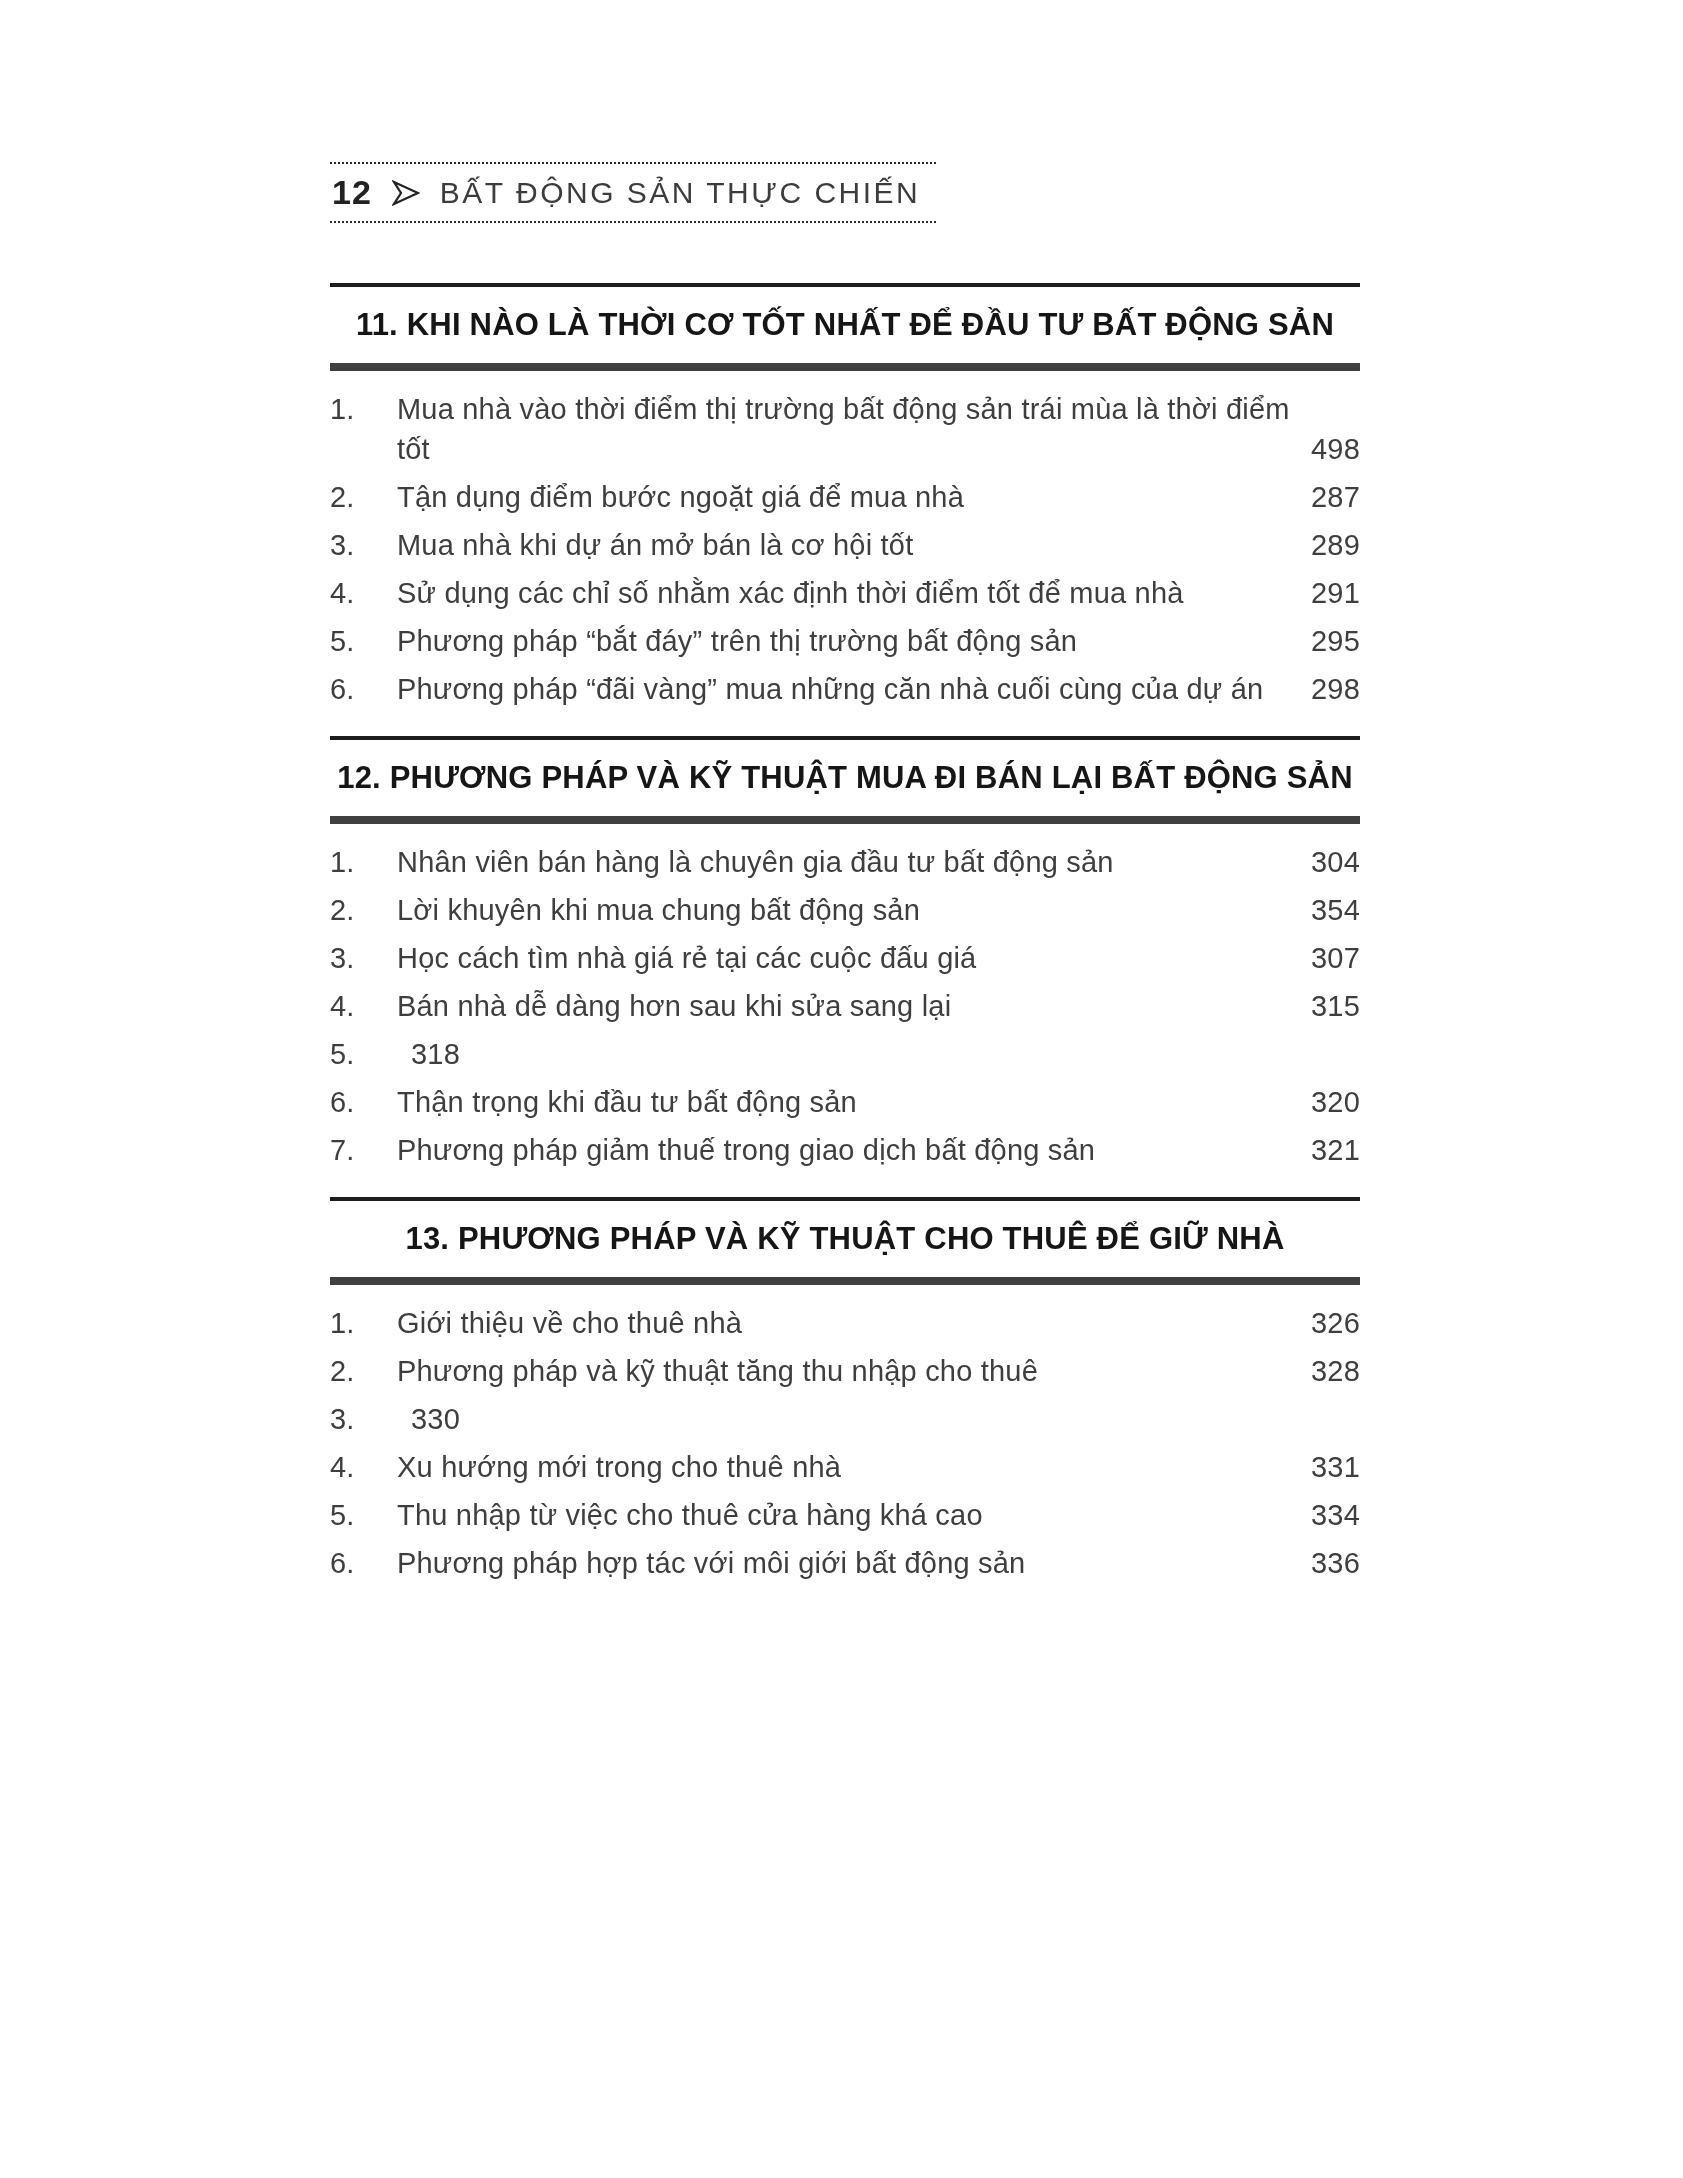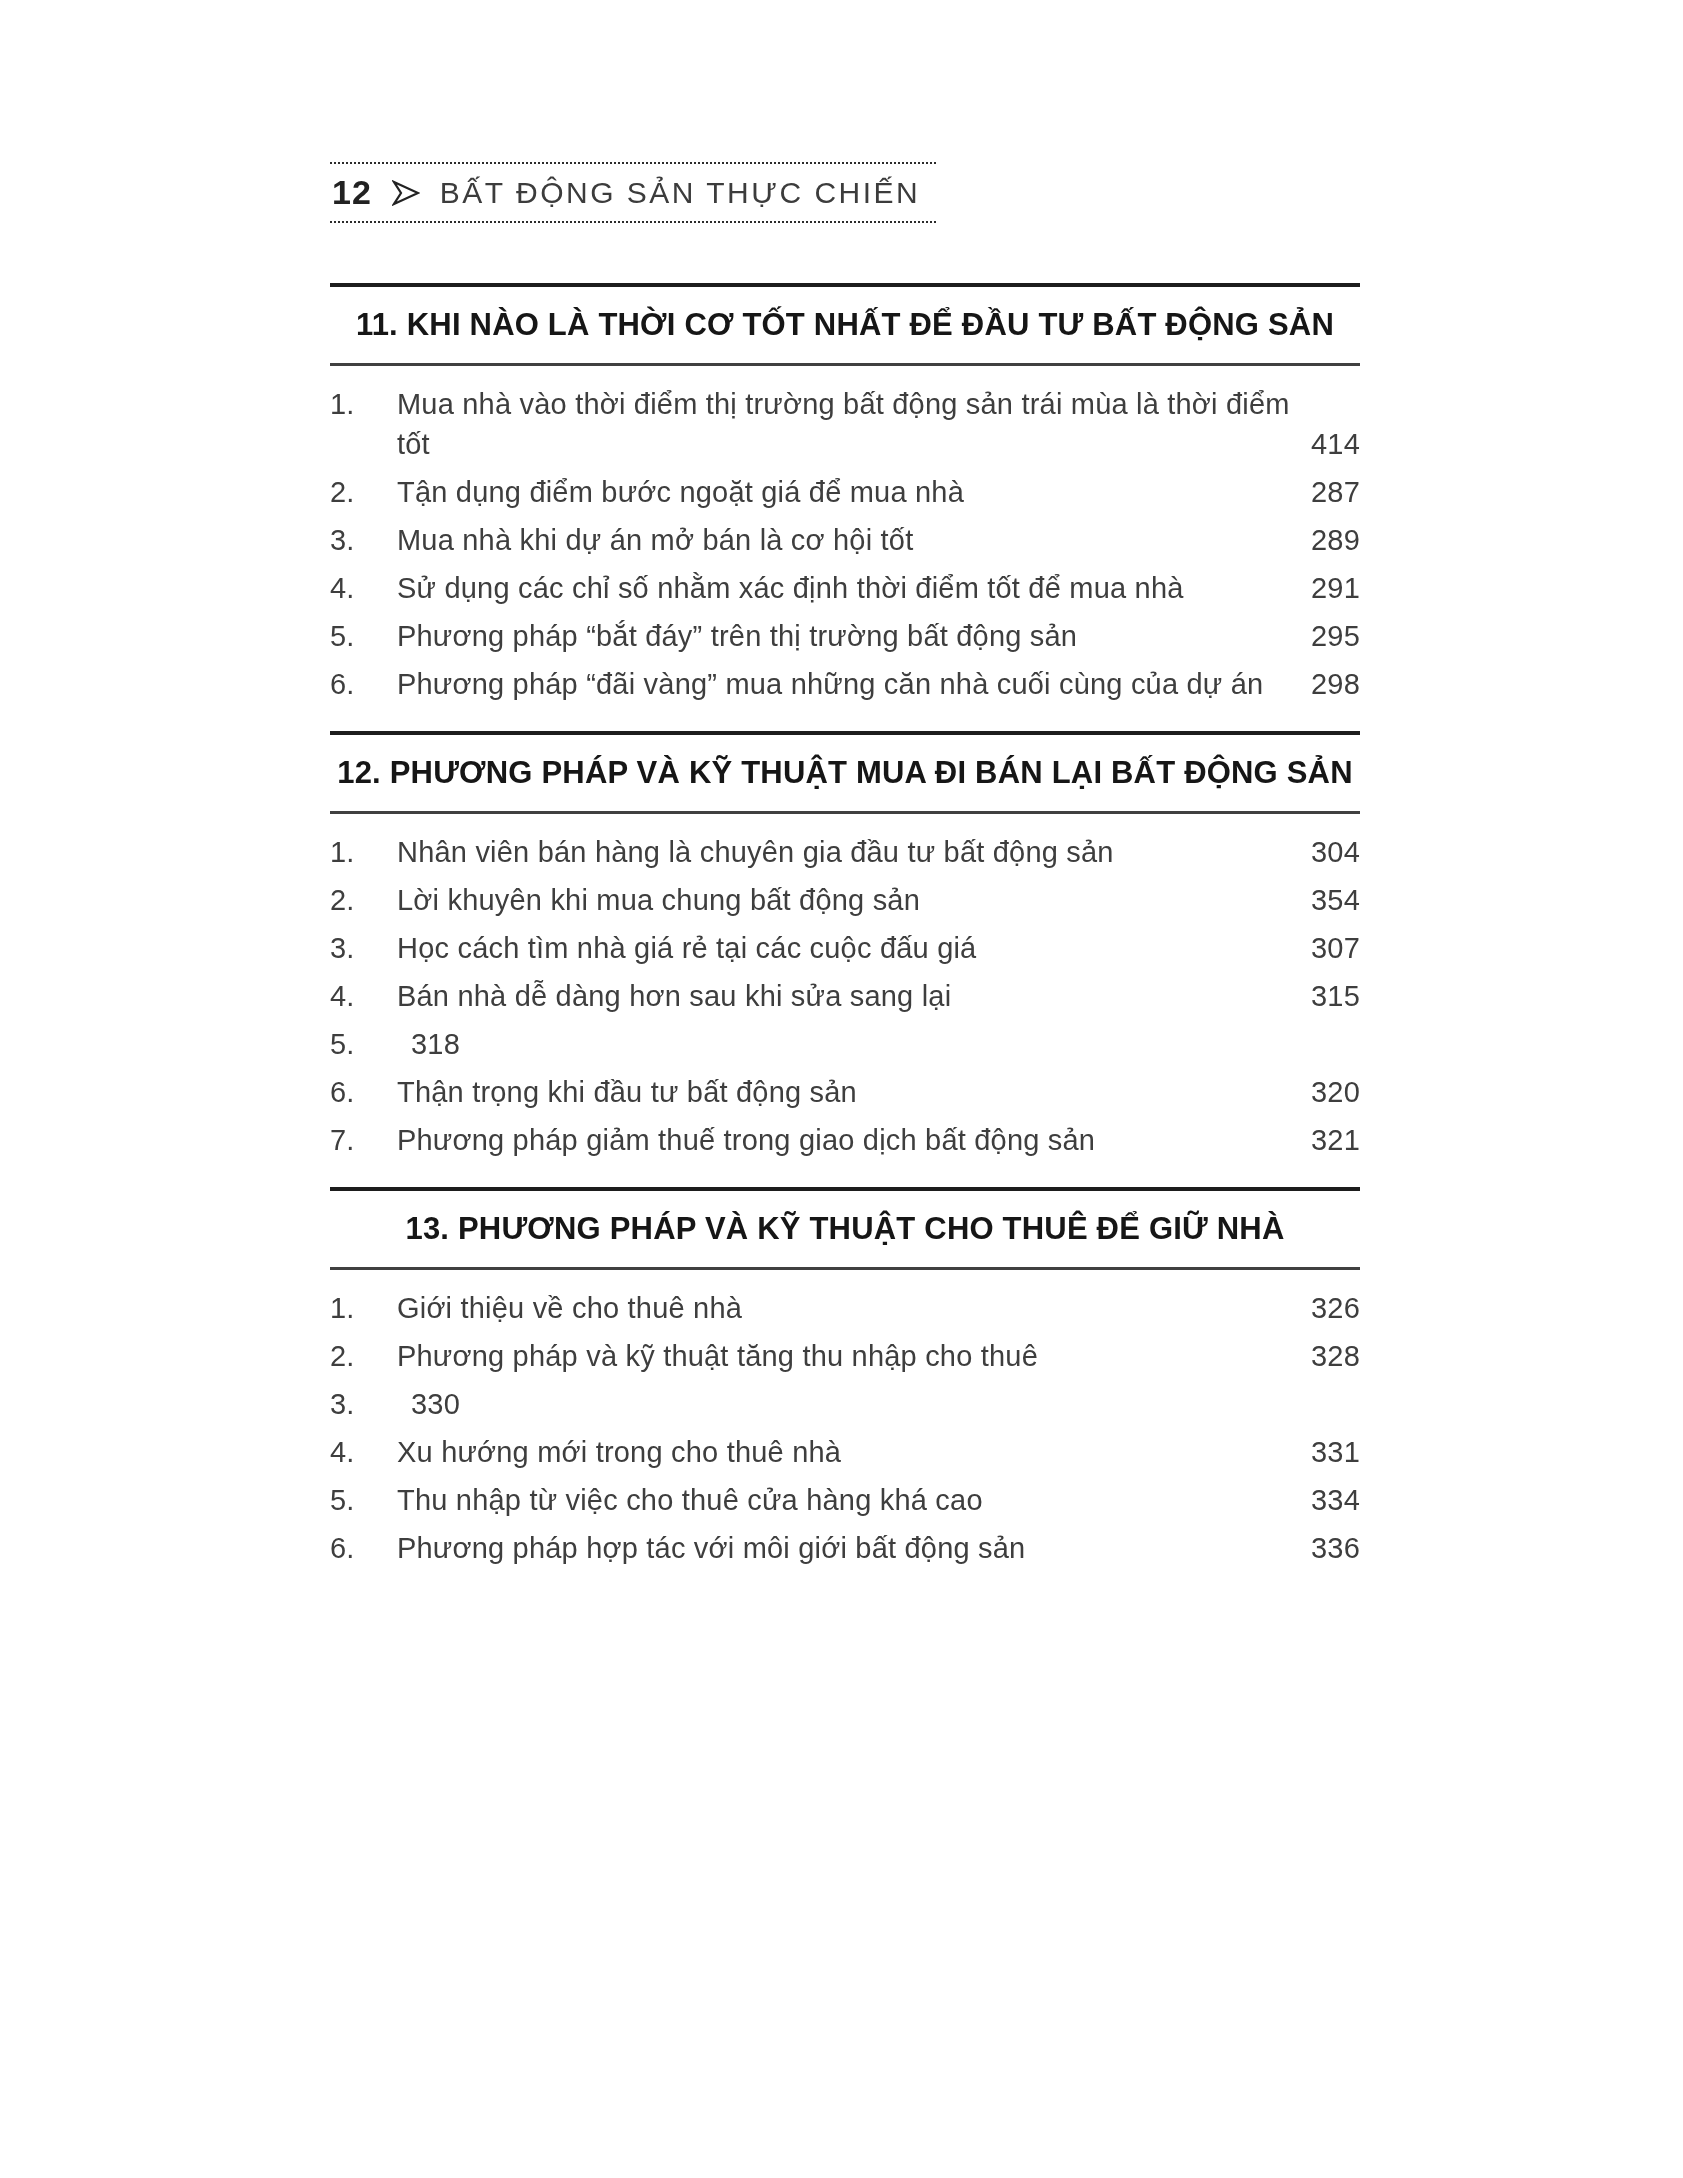--- a/index.html
+++ b/index.html
@@ -31,21 +31,21 @@
     font-size:30px; font-weight:400; color:#3c3c3c; letter-spacing:2.5px;
     white-space:nowrap;
   }
 
   
   .toc-section { margin-top:27px; }
   .toc-section.first { margin-top:60px; }
   .sec-heading {
     margin:0;
     border-top:4px solid #1d1d1d;
-    border-bottom:3px solid #404040;
+    border-bottom:8px solid #404040;
     padding:20px 0;
     text-align:center;
     font-size:31px; font-weight:800; color:#161616;
     letter-spacing:0.2px; white-space:nowrap;
   }
 
   
   .rows { margin-top:18px; }
   .row {
     display:flex;
@@ -73,21 +73,21 @@
       <span class="booktitle">BẤT ĐỘNG SẢN THỰC CHIẾN</span>
     </header>
 
     
     <section class="toc-section first">
       <h2 class="sec-heading">11. KHI NÀO LÀ THỜI CƠ TỐT NHẤT ĐỂ ĐẦU TƯ BẤT ĐỘNG SẢN</h2>
       <div class="rows">
         <div class="row">
           <span class="num">1.</span>
           <span class="txt">Mua nhà vào thời điểm thị trường bất động sản trái mùa là thời điểm tốt</span>
-          <span class="pg">414</span>
+          <span class="pg">498</span>
         </div>
         <div class="row">
           <span class="num">2.</span>
           <span class="txt">Tận dụng điểm bước ngoặt giá để mua nhà</span>
           <span class="pg">287</span>
         </div>
         <div class="row">
           <span class="num">3.</span>
           <span class="txt">Mua nhà khi dự án mở bán là cơ hội tốt</span>
           <span class="pg">289</span>

